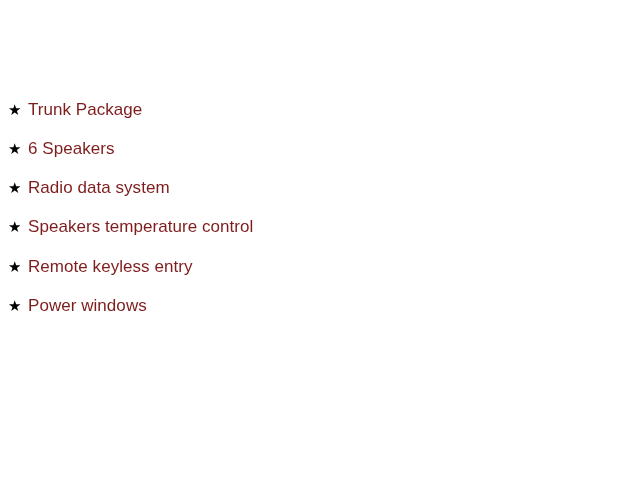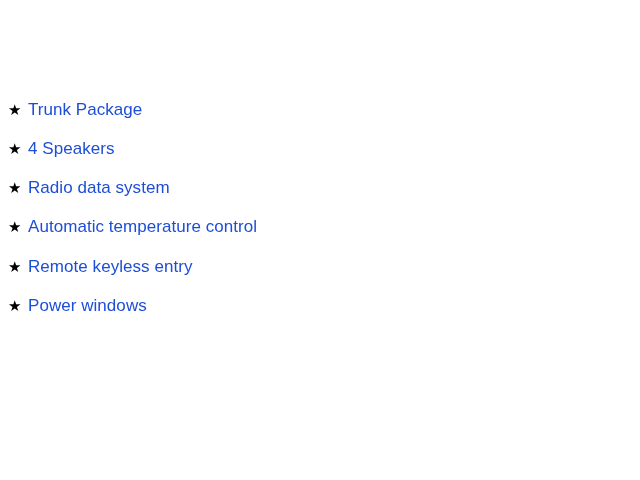--- a/index.html
+++ b/index.html
@@ -55,46 +55,46 @@
     line-height: 39.3px;
     color: #000000;
     vertical-align: baseline;
     text-align: left;
   }
 
   .feature-label {
     display: inline-block;
     font-size: 17px;
     line-height: 39.3px;
-    color: #1d4ed8;
+    color: #7f1d1d;
     letter-spacing: 0.05px;
     vertical-align: baseline;
   }
 </style>
 </head>
 <body>
 
 <div id="page">
   <ul id="features-list">
 
     <li class="feature-row">
       <span class="bullet-star">★</span><span class="feature-label">Trunk Package</span>
     </li>
 
 
     <li class="feature-row">
-      <span class="bullet-star">★</span><span class="feature-label">4 Speakers</span>
+      <span class="bullet-star">★</span><span class="feature-label">6 Speakers</span>
     </li>
 
     <li class="feature-row">
       <span class="bullet-star">★</span><span class="feature-label">Radio data system</span>
     </li>
 
     <li class="feature-row">
-      <span class="bullet-star">★</span><span class="feature-label">Automatic temperature control</span>
+      <span class="bullet-star">★</span><span class="feature-label">Speakers temperature control</span>
     </li>
 
 
 
 
     <li class="feature-row">
       <span class="bullet-star">★</span><span class="feature-label">Remote keyless entry</span>
     </li>
 
     <li class="feature-row">

